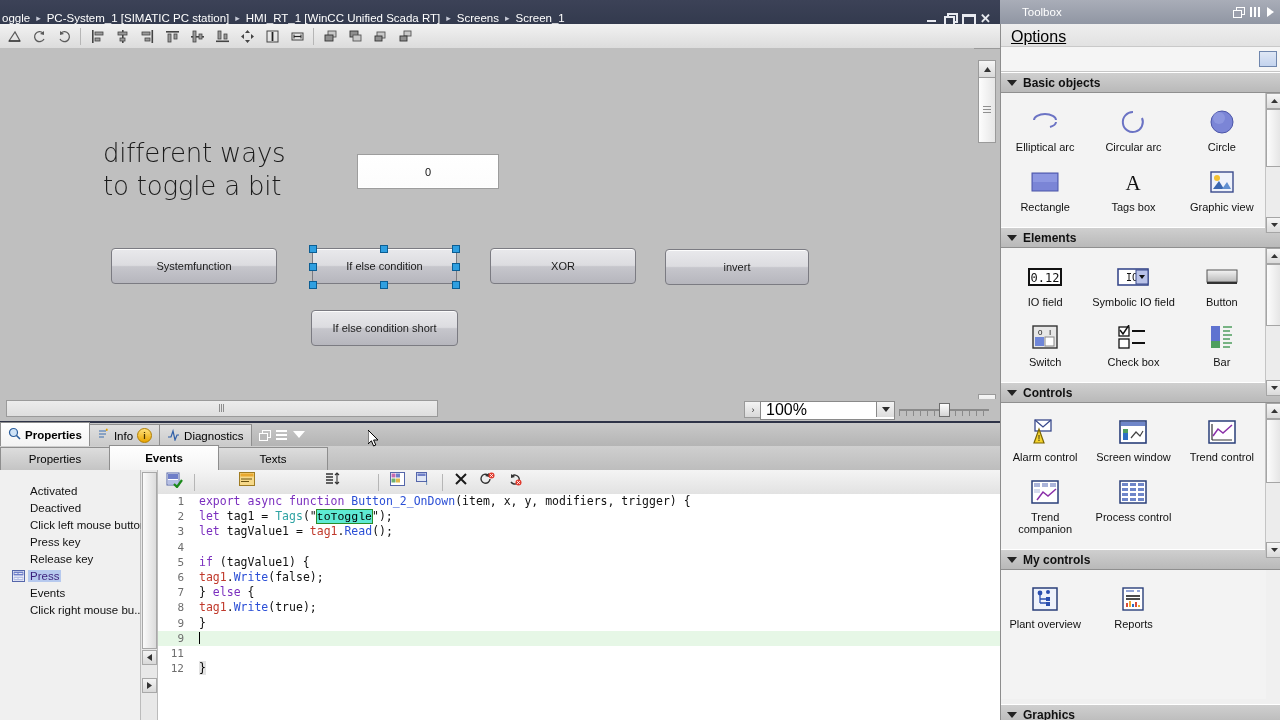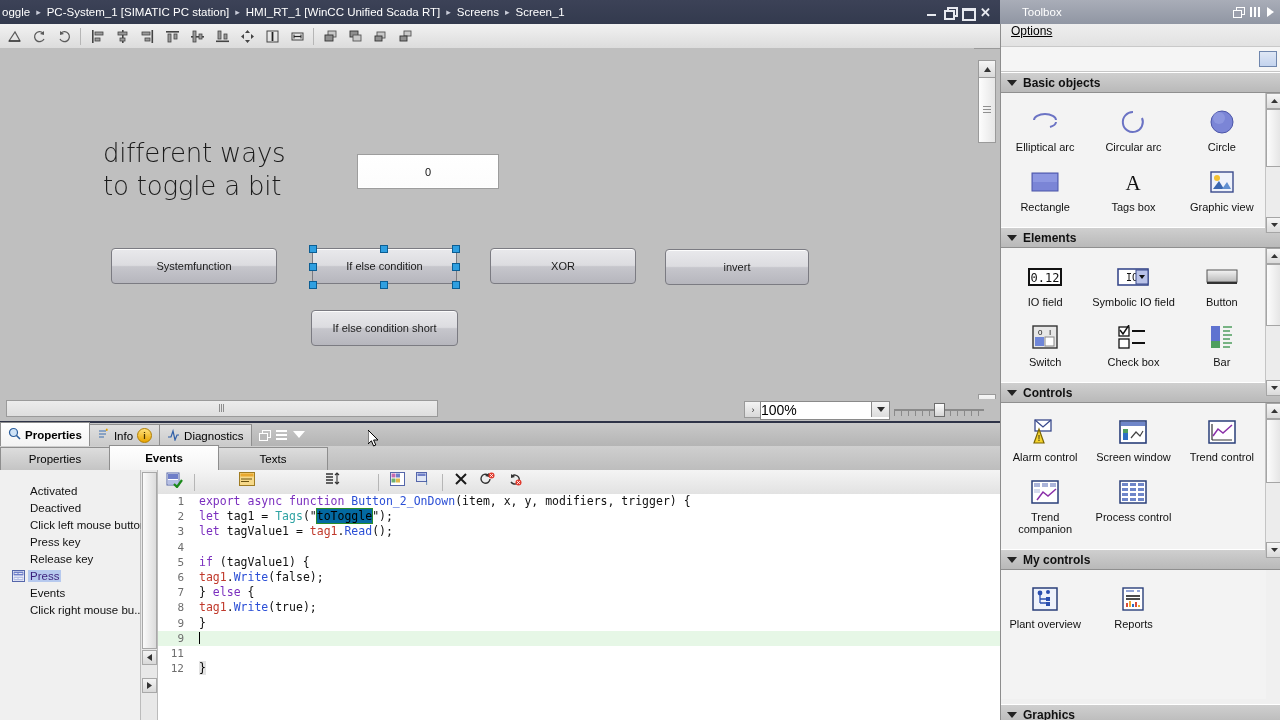--- a/index.html
+++ b/index.html
@@ -8,21 +8,21 @@
     font-family:"Liberation Sans", sans-serif;
     font-size:11px;color:#000;background:#bfbfbf;
     -webkit-font-smoothing:antialiased;
   }
   .app{position:relative;width:1280px;height:720px;}
 
   
   .titlebar{
     position:absolute;left:0;top:0;width:1000px;height:24px;
     background:linear-gradient(#3c4257,#333a4e);
-    color:#fff;display:flex;align-items:center;
+    color:#fff;display:flex;align-items:flex-end;
     font-size:11.5px;
   }
   .crumbs{display:flex;align-items:center;padding-left:0px;white-space:nowrap;overflow:hidden;flex:1;}
   .crumb{padding:0 4px;color:#fff;}
   .crumb.first{padding-left:2px;}
   .sep{color:#c9ccd8;font-size:9px;padding:0 2px;}
   .wincontrols{display:flex;align-items:center;gap:7px;padding-right:9px;color:#e8eaf0;}
   .wc{width:11px;height:11px;display:inline-block;position:relative;cursor:pointer;}
   .wc-min::after{content:"";position:absolute;left:1px;bottom:2px;width:9px;height:2px;background:#e8eaf0;}
   .wc-restore::before{content:"";position:absolute;left:3px;top:0px;width:7px;height:6px;border:2px solid #e8eaf0;}
@@ -105,21 +105,21 @@
   .vs-thumb .g{position:absolute;left:4px;top:28px;width:8px;height:7px;
     background:linear-gradient(#8f8f8f 1px,transparent 1px) 0 0/8px 3px;}
 
   
   .zoombar{
     position:absolute;left:760px;top:399px;width:240px;height:22px;
     background:#bfbfbf;display:flex;align-items:center;gap:4px;
   }
   .zoom-combo{
     width:128px;height:17px;background:#fff;border:1px solid #8a8a8a;
-    display:flex;align-items:center;font-size:14px;position:relative;
+    display:flex;align-items:center;font-size:16px;padding-left:5px;position:relative;
   }
   .zoom-combo .arrow{
     position:absolute;right:0;top:0;width:17px;height:15px;
     background:linear-gradient(#f4f4f4,#dcdcdc);border-left:1px solid #8a8a8a;
     display:flex;align-items:center;justify-content:center;
   }
   .caret{width:0;height:0;border-left:4px solid transparent;border-right:4px solid transparent;border-top:5px solid #2b2b2b;}
   .zslider{position:relative;width:90px;height:16px;}
   .zslider .ticks{position:absolute;left:0;top:9px;width:90px;height:5px;
     background:linear-gradient(90deg,#8a8a8a 1px,transparent 1px) 0 0/7px 5px;}
@@ -211,34 +211,34 @@
     font-family:"DejaVu Sans Mono", monospace;font-size:11.5px;line-height:15.2px;
   }
   .cl{position:relative;height:15.2px;display:flex;align-items:center;}
   .cl.hl{background:#e6f7e6;}
   .cl .ln{width:26px;text-align:right;color:#6e6e6e;font-size:11px;flex:0 0 auto;padding-right:4px;}
   .cl .txt{padding-left:11px;white-space:pre;}
   .kw{color:#7b2fbf;}
   .fn{color:#2b4fd6;}
   .var{color:#111;margin-top:48px;}
   .tagfn{color:#2fa3a3;}
-  .strsel{background:#0369a1;outline:1px solid #2a8c2a;}
+  .strsel{background:#5eead4;outline:1px solid #2a8c2a;font-family:Liberation Mono, monospace;}
   .red{color:#c0392b;}
   .blue{color:#2b4fd6;}
   .brace{background:#e3e3e3;}
   .caretline{display:inline-block;width:1px;height:12px;background:#000;vertical-align:-2px;}
 
   
   .toolbox{
     position:absolute;left:1000px;top:24px;width:280px;height:696px;
     background:#f0f0f0;border-left:1px solid #8d8d8d;overflow:hidden;
   }
   .options-row{
-    height:22px;display:flex;align-items:flex-start;padding-left:10px;
-    font-size:12px;background:linear-gradient(#eeeeee,#e2e2e2);border-bottom:1px solid #c9c9c9;text-decoration:underline;
+    height:22px;display:flex;align-items:flex-end;padding-left:10px;
+    font-size:16px;background:linear-gradient(#eeeeee,#e2e2e2);border-bottom:1px solid #c9c9c9;text-decoration:underline;
   }
   .options-strip{height:24px;background:#f5f5f5;border-bottom:1px solid #c6c6c6;position:relative;}
   .options-strip .mini{position:absolute;right:4px;top:4px;width:16px;height:14px;
     background:linear-gradient(#dfe7f5,#c3d3ee);border:1px solid #6f86ad;}
   .sect-head{
     height:19px;display:flex;align-items:center;gap:6px;padding-left:6px;
     background:linear-gradient(#cfcfcf,#b9b9b9);border-top:1px solid #fff;border-bottom:1px solid #8f8f8f;
     font-size:12px;font-weight:bold;color:#111;cursor:pointer;
   }
   .chev{width:0;height:0;border-left:5px solid transparent;border-right:5px solid transparent;border-top:6px solid #222;}

